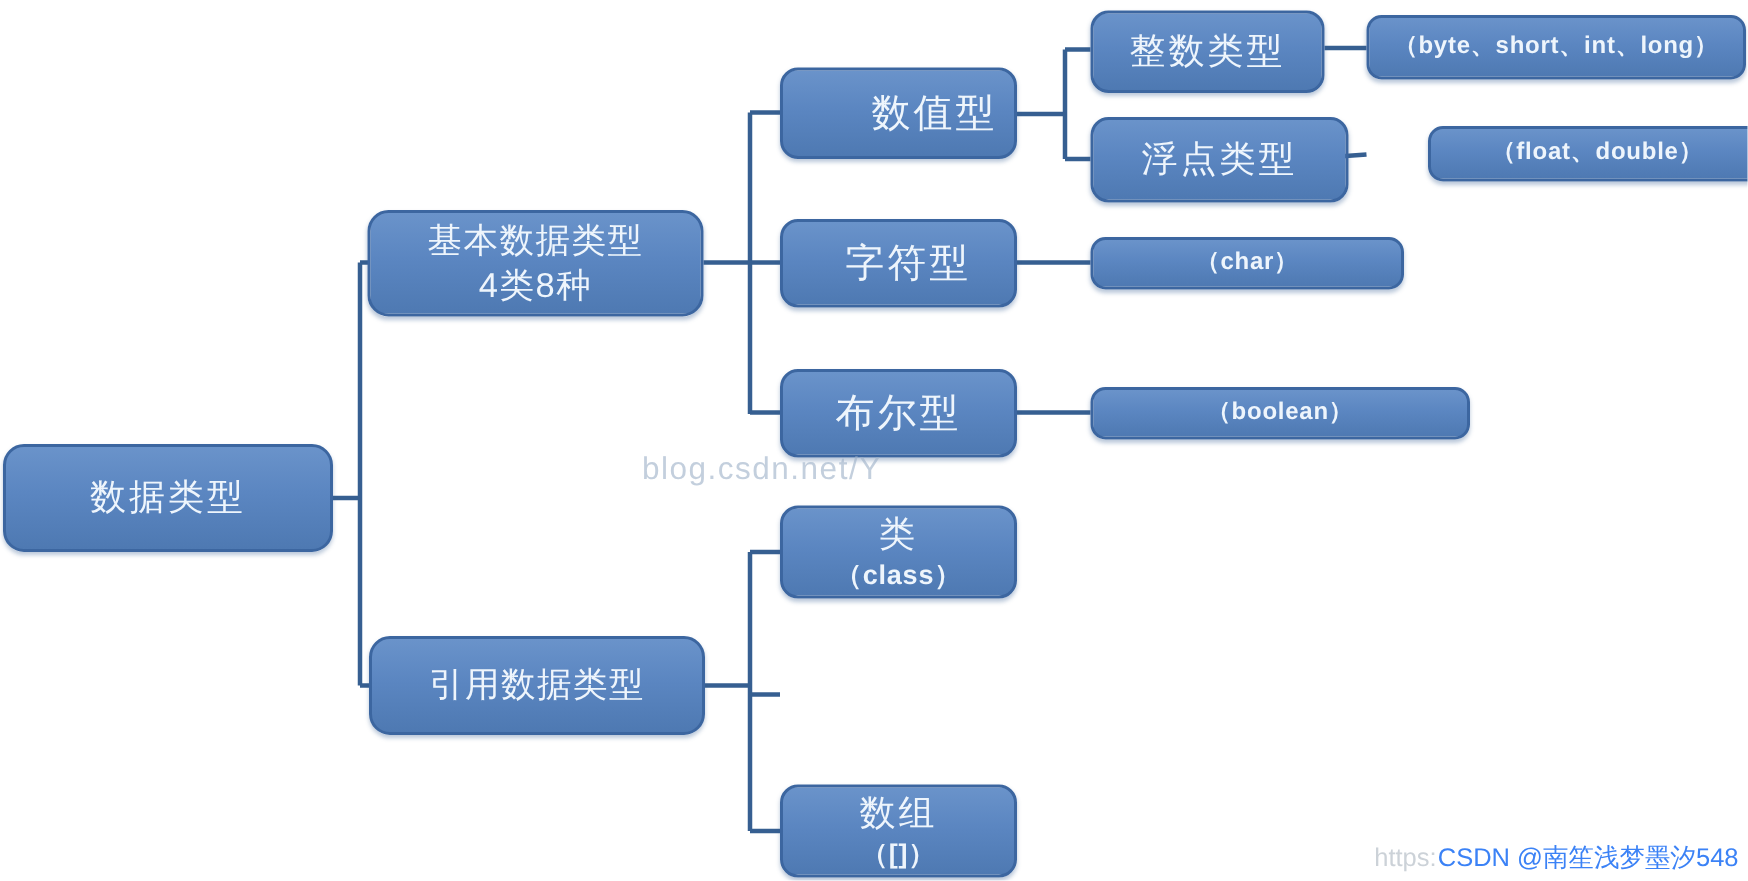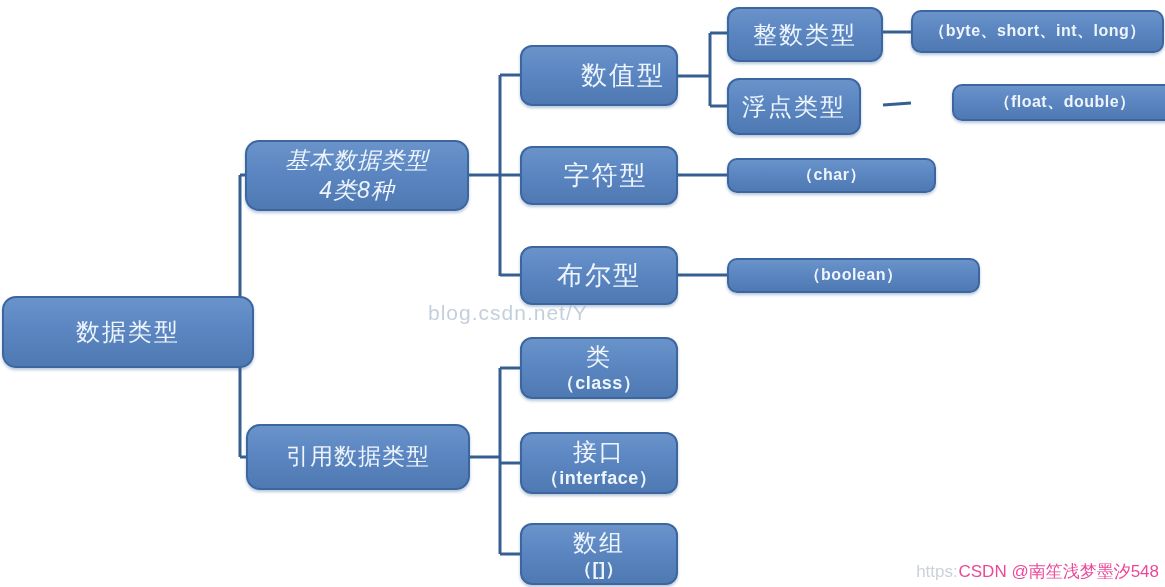--- a/index.html
+++ b/index.html
@@ -18,28 +18,28 @@
     box-shadow:0 2px 3px rgba(54,95,145,0.35);
     line-height:1.3;
   }
   .cn-lg  { font-size:26px; letter-spacing:2px; }
   .cn-md  { font-size:23px; letter-spacing:1px; }
   .cn-sm  { font-size:24px; letter-spacing:2px; }
   .en-leaf{ font-size:16px; font-weight:bold; letter-spacing:0.5px; }
   .sub    { font-size:18px; font-weight:bold; letter-spacing:0.5px; }
 
   
-  #n-root      { left:2px;   top:296px; width:252px; height:72px; border-radius:14px; }
-  #n-basic     { left:245px; top:140px; width:224px; height:71px; border-radius:14px;font-style:italic; }
+  #n-root      { left:2px;   top:296px; width:220px; height:72px; border-radius:14px; }
+  #n-basic     { left:245px; top:140px; width:224px; height:71px; border-radius:14px; }
   #n-reference { left:246px; top:424px; width:224px; height:66px; border-radius:14px; }
   #n-numeric   { left:520px; top:45px;  width:158px; height:61px;padding-left:48px; }
   #n-char      { left:520px; top:146px; width:158px; height:59px;padding-left:13px; }
   #n-bool      { left:520px; top:246px; width:158px; height:59px; }
   #n-integer   { left:727px; top:7px;   width:156px; height:55px;text-align:right; }
-  #n-float     { left:727px; top:78px;  width:134px; height:57px; }
+  #n-float     { left:727px; top:78px;  width:172px; height:57px; }
   #l-integer   { left:911px; top:10px;  width:253px; height:43px; border-radius:10px; }
   #l-float     { left:952px; top:84px;  width:226px; height:37px; border-radius:10px; }
   #l-char      { left:727px; top:158px; width:209px; height:35px; border-radius:10px; }
   #l-bool      { left:727px; top:258px; width:253px; height:35px; border-radius:10px; }
   #n-class     { left:520px; top:337px; width:158px; height:62px; }
   #n-interface { left:520px; top:432px; width:158px; height:62px; }
   #n-array     { left:520px; top:523px; width:158px; height:62px; }
 
   svg.connectors { position:absolute; left:0; top:0; width:1165px; height:587px; }
   svg.connectors path { stroke:#365f91; stroke-width:3; fill:none; stroke-linecap:butt; }
@@ -47,21 +47,21 @@
   .wm-center {
     position:absolute; left:428px; top:301px;
     font-size:21px; color:#9fb2c9; opacity:0.62; letter-spacing:1px;
     z-index:5; white-space:nowrap;
   }
   .wm-bottom {
     position:absolute; right:6px; bottom:4px; z-index:5;
     font-size:17px; white-space:nowrap;
   }
   .wm-bottom .wm-prefix { color:#ccd2d8; margin-right:-4px; }
-  .wm-bottom .wm-main   { color:#ec4899; text-shadow:1px 1px 0 #ffffff; }
+  .wm-bottom .wm-main   { color:#3b82f6; text-shadow:1px 1px 0 #ffffff; }
 </style>
 </head>
 <body>
 
 <div id="stage">
 
   <svg class="connectors" viewBox="0 0 1165 587" xmlns="http://www.w3.org/2000/svg">
 
     <path d="M222,332 H240"></path>
     <path d="M240,175 V457"></path>
@@ -130,24 +130,20 @@
     <span class="en-leaf">（char）</span>
   </div>
   <div class="node" id="l-bool">
     <span class="en-leaf">（boolean）</span>
   </div>
 
   <div class="node" id="n-class">
     <span class="cn-sm">类</span>
     <span class="sub">（class）</span>
   </div>
-  <div class="node" id="n-interface">
-    <span class="cn-sm">接口</span>
-    <span class="sub">（interface）</span>
-  </div>
   <div class="node" id="n-array">
     <span class="cn-sm">数组</span>
     <span class="sub">（[]）</span>
   </div>
 
   <div class="wm-center">blog.csdn.net/Y</div>
   <div class="wm-bottom">
     <span class="wm-prefix">https:</span>
     <span class="wm-main">CSDN @南笙浅梦墨汐548</span>
   </div>

